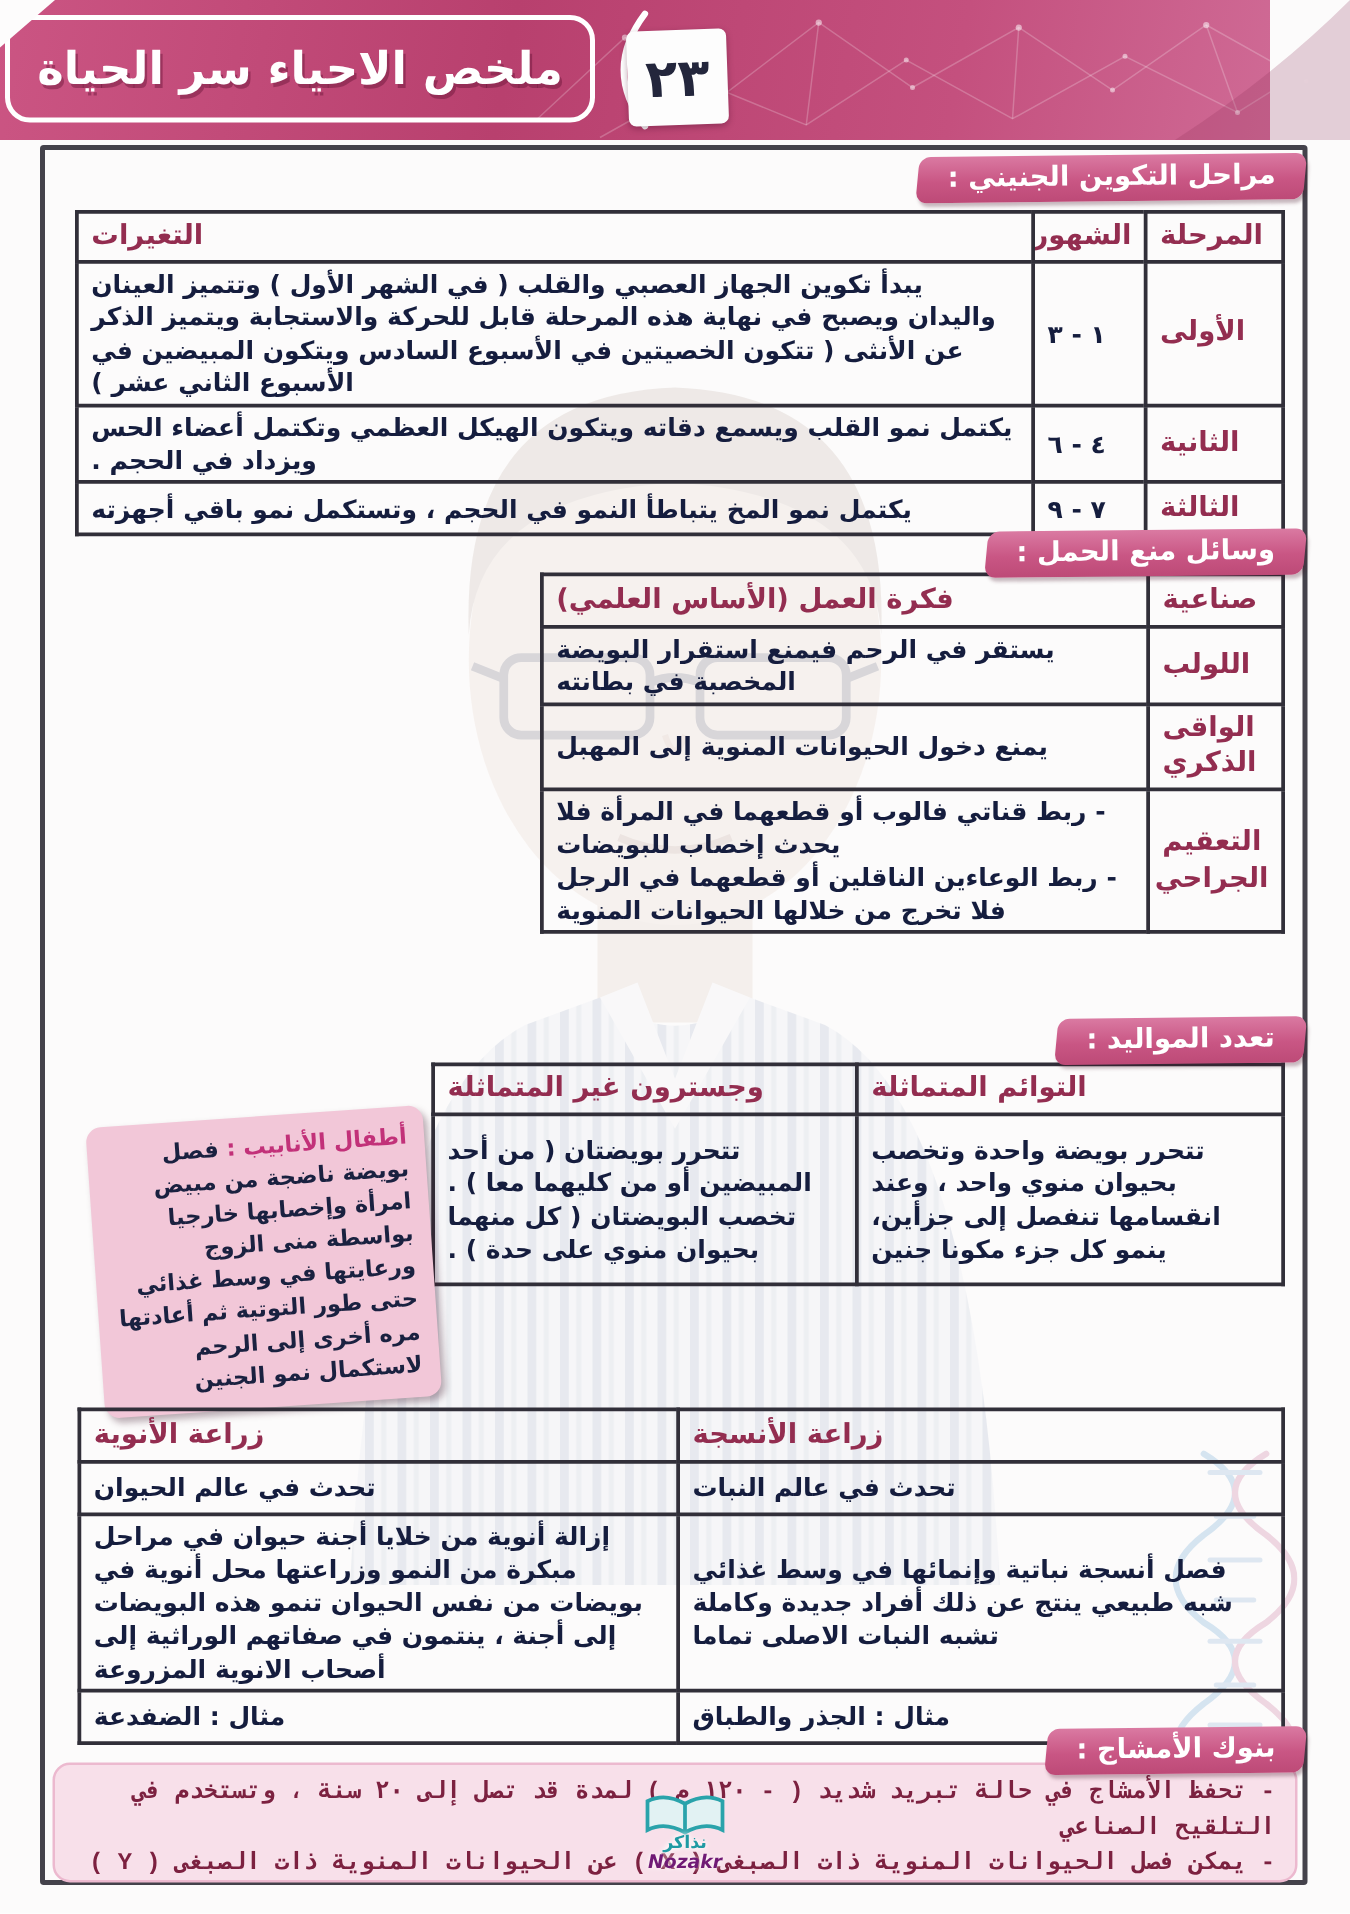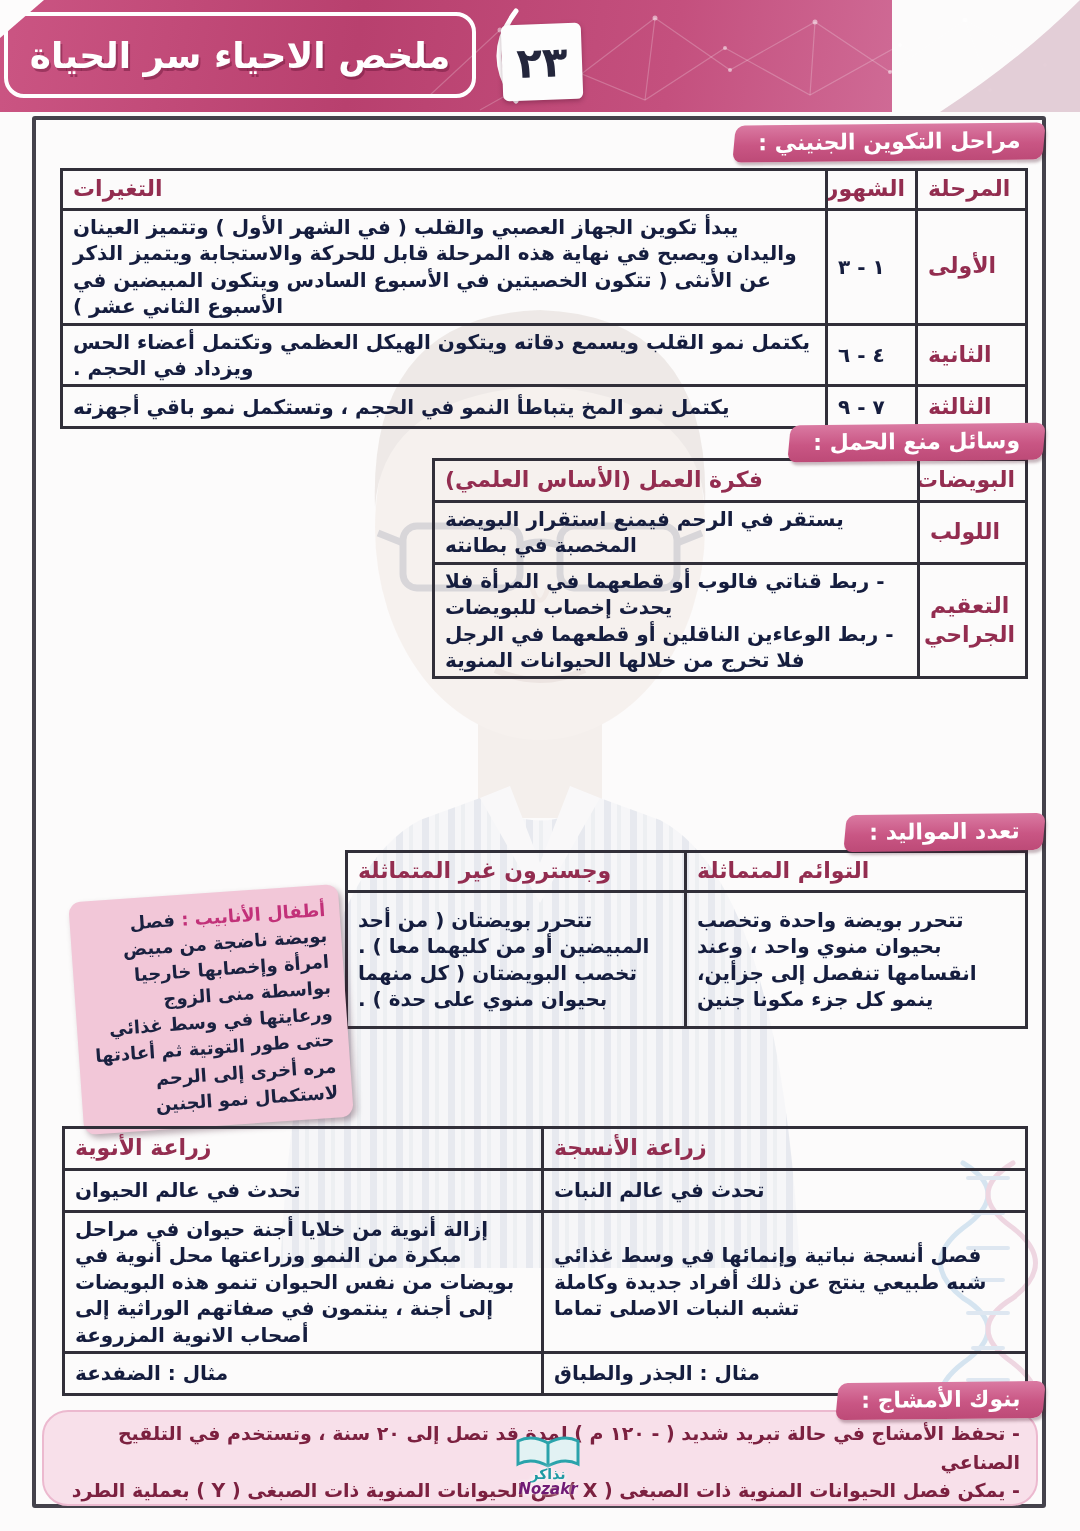--- a/index.html
+++ b/index.html
@@ -3,21 +3,21 @@
 <meta charset="utf-8">
 <style>
   * { margin:0; padding:0; box-sizing:border-box; }
   html, body { background:#ffffff; }
   body { font-family:"DejaVu Sans", sans-serif; }
 
   .page { position:relative; width:1080px; height:1531px; margin:0 auto;
           background:#fcfbfb; overflow:hidden; direction:rtl; }
 
   
-  .banner { position:absolute; top:0; left:0; width:892px; height:112px;
+  .banner { position:absolute; top:0; left:0; width:1016px; height:112px;
     background:linear-gradient(100deg,#cb5583 0%, #b8406e 40%, #c4507e 75%, #cf6a95 100%); }
   .mesh { position:absolute; top:0; left:420px; width:660px; height:112px; }
   .title-box { position:absolute; top:12px; left:4px; width:472px; height:86px;
     border:4px solid #fff; border-radius:20px; display:flex; align-items:center; justify-content:center; }
   .title-text { color:#fff; font-size:36px; font-weight:bold; white-space:nowrap;
     text-shadow:2px 3px 0 rgba(105,20,55,.45); }
   .bracket-svg { position:absolute; top:8px; left:478px; width:46px; height:96px; }
   .page-num { position:absolute; top:24px; left:502px; width:80px; height:76px; background:#fdfdfd;
     border-radius:6px; display:flex; align-items:center; justify-content:center;
     font-size:42px; font-weight:bold; color:#23263c; transform:rotate(-2deg);
@@ -53,22 +53,22 @@
 
   
   .note { position:absolute; left:76px; top:893px; width:270px; z-index:2;
     background:#f2c7d8; border-radius:12px; padding:12px 14px;
     transform:rotate(-4deg); box-shadow:3px 4px 6px rgba(60,20,40,.35);
     font-size:18px; font-weight:bold; line-height:1.45; text-align:right; color:#1a2140; }
   .note-title { color:#c23179; }
 
   
   .gam-box { position:absolute; left:42px; top:1410px; width:996px; height:96px; z-index:2;
-    background:#f8e0ea; border:2px solid #ecb9cf; border-radius:26px;
-    padding:7px 16px; overflow:hidden; }
+    background:#f8e0ea; border:2px solid #ecb9cf; border-radius:14px;
+    padding:7px 16px; overflow:hidden;font-family:Liberation Mono, monospace; }
   .gam-point { color:#7c2140; font-size:19px; font-weight:bold; line-height:1.5; text-align:right; }
 
   
   .logo { position:absolute; left:492px; top:1436px; width:112px; text-align:center; z-index:4; }
   .logo-ar { color:#1f9aa3; font-size:14px; font-weight:bold; margin-top:-8px;
     text-shadow:0 0 4px #fff, 0 0 6px #fff; }
   .logo-en { color:#701a75; font-size:15px; font-weight:bold; font-style:italic;
     text-shadow:0 0 4px #fff; margin-top:-2px; }
 </style>
 </head>
@@ -189,26 +189,30 @@
   <div class="badge" style="top:424px;">
     <span>وسائل منع الحمل :</span>
   </div>
   <table class="tbl" style="left:432px; top:458px; width:596px;">
     <colgroup>
         <col style="width:108px">
         <col>
       </colgroup>
     <tbody>
         <tr style="height:42px">
-      <td class="hd">البويضات</td>
+      <td class="hd">صناعية</td>
       <td class="hd">فكرة العمل (الأساس العلمي)</td>
     </tr>
     <tr style="height:44px">
       <td class="hd">اللولب</td>
       <td class="bd">يستقر في الرحم فيمنع استقرار البويضة المخصبة في بطانته</td>
+    </tr>
+    <tr style="height:68px">
+      <td class="hd">الواقى الذكري</td>
+      <td class="bd">يمنع دخول الحيوانات المنوية إلى المهبل</td>
     </tr>
     <tr style="height:110px">
       <td class="hd">التعقيم الجراحي</td>
       <td class="bd ra">-  ربط قناتي فالوب أو قطعهما في المرأة فلا يحدث إخصاب للبويضات
 -  ربط الوعاءين الناقلين أو قطعهما في الرجل فلا تخرج من خلالها الحيوانات المنوية</td>
     </tr>
   </tbody>
     </table>
 
   <div class="badge" style="top:814px;">

